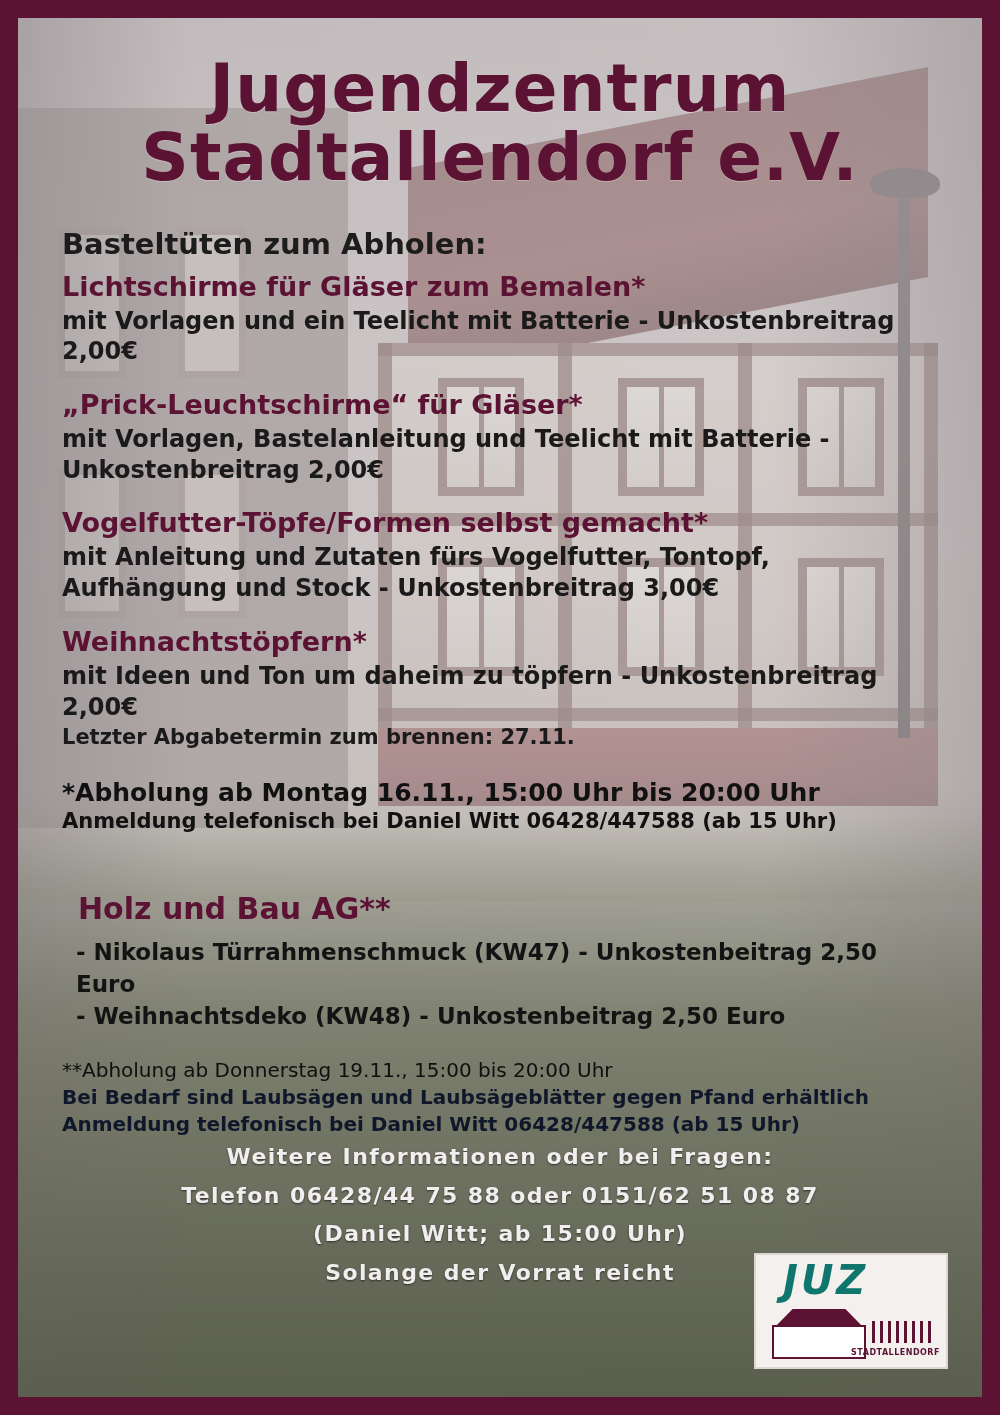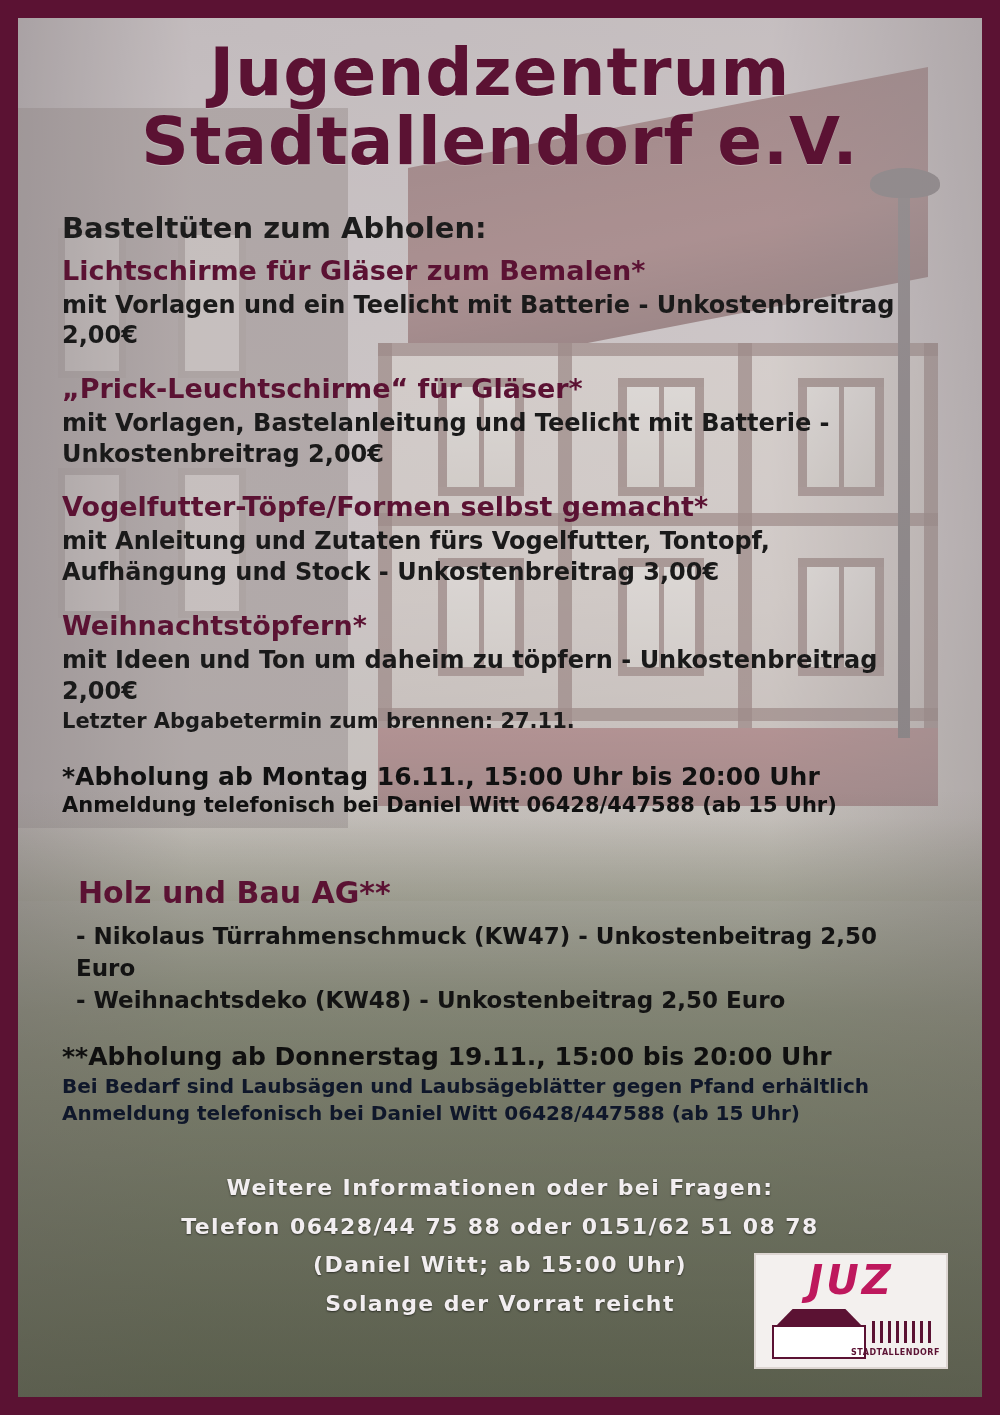--- a/index.html
+++ b/index.html
@@ -168,21 +168,21 @@
   }
 
   .title {
     text-align: center;
     color: #5b1233;
     font-family: "DejaVu Sans", "Liberation Sans", sans-serif;
     font-weight: bold;
     font-size: 66px;
     line-height: 1.05;
     letter-spacing: 1px;
-    padding-top: 20px;
+    padding-top: 36px;
     text-shadow: 0 1px 0 rgba(255,255,255,0.25);
   }
   .title .l1 { display: block; }
   .title .l2 { display: block; }
 
   .section-head {
     color: #1c1c1c;
     font-weight: bold;
     font-size: 29px;
     margin: 34px 0 10px 0;
@@ -228,33 +228,32 @@
   }
   .ag-line {
     color: #131313;
     font-weight: bold;
     font-size: 23px;
     line-height: 1.4;
     margin: 0 0 0 14px;
   }
   .pickup2 {
     color: #0f0f0f;
-    font-weight: bold;
-    font-size: 25px;
+    font-weight: normal;
+    font-size: 20px;
     margin: 26px 0 2px 0;
   }
   .pickup2-sub {
     color: #0f172a;
     font-weight: bold;
     font-size: 20px;
     line-height: 1.35;
     margin: 0;
   }
   .footer {
-    margin-top: 42px;
     text-align: center;
     color: #f2eef0;
     font-weight: bold;
     font-size: 22px;
     line-height: 1.75;
     letter-spacing: 1.4px;
     text-shadow: 0 1px 2px rgba(0,0,0,0.55);
   }
   .logo {
     position: absolute;
@@ -262,26 +261,27 @@
     bottom: 28px;
     width: 190px;
     height: 112px;
     background: #f3f0ee;
     border: 2px solid #ddd6d2;
   }
   .logo .juz {
     position: absolute;
     left: 0; right: 0;
     top: 2px;
-    text-align: center;
-    color: #be185d;
+    text-align: left;
+    color: #0f766e;
     font-weight: bold;
     font-size: 40px;
     letter-spacing: 3px;
     font-style: italic;
+    padding-left: 27px;
   }
   .logo .house2 {
     position: absolute;
     left: 8px;
     bottom: 8px;
     width: 110px;
     height: 50px;
   }
   .logo .house2 .r {
     position: absolute;
@@ -394,21 +394,21 @@
       <div class="ag-head">Holz und Bau AG**</div>
       <p class="ag-line">- Nikolaus Türrahmenschmuck (KW47) - Unkostenbeitrag 2,50 Euro</p>
       <p class="ag-line">- Weihnachtsdeko (KW48) - Unkostenbeitrag 2,50 Euro</p>
 
       <p class="pickup2">**Abholung ab Donnerstag 19.11., 15:00 bis 20:00 Uhr</p>
       <p class="pickup2-sub">Bei Bedarf sind Laubsägen und Laubsägeblätter gegen Pfand erhältlich</p>
       <p class="pickup2-sub">Anmeldung telefonisch bei Daniel Witt 06428/447588 (ab 15 Uhr)</p>
 
       <div class="footer">
         <div>Weitere Informationen oder bei Fragen:</div>
-        <div>Telefon 06428/44 75 88 oder 0151/62 51 08 78</div>
+        <div>Telefon 06428/44 75 88 oder 0151/62 51 08 87</div>
         <div>(Daniel Witt; ab 15:00 Uhr)</div>
         <div>Solange der Vorrat reicht</div>
       </div>
     </div>
 
     <div class="logo">
       <div class="juz">JUZ</div>
       <div class="house2">
         <div class="r"></div>
         <div class="b"></div>

